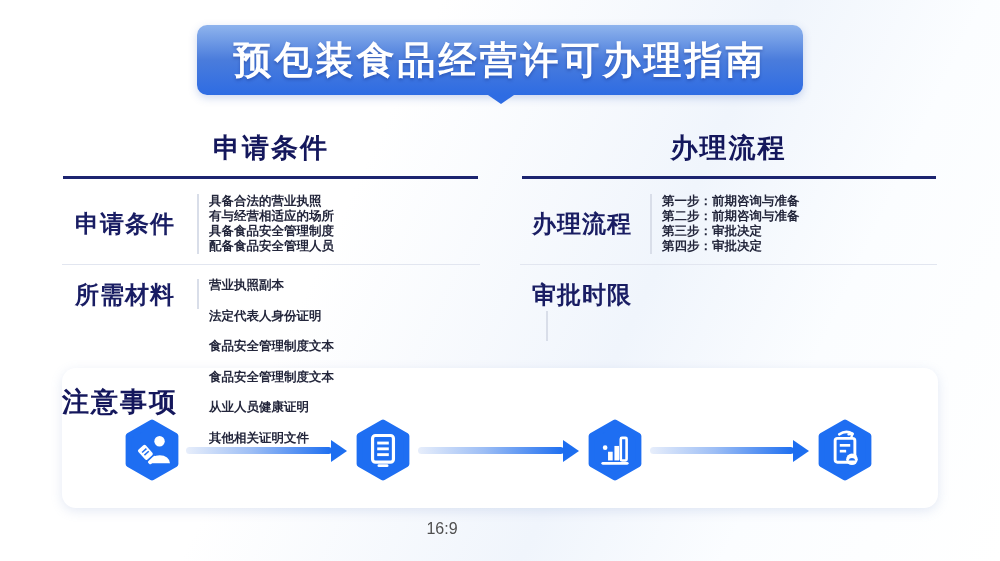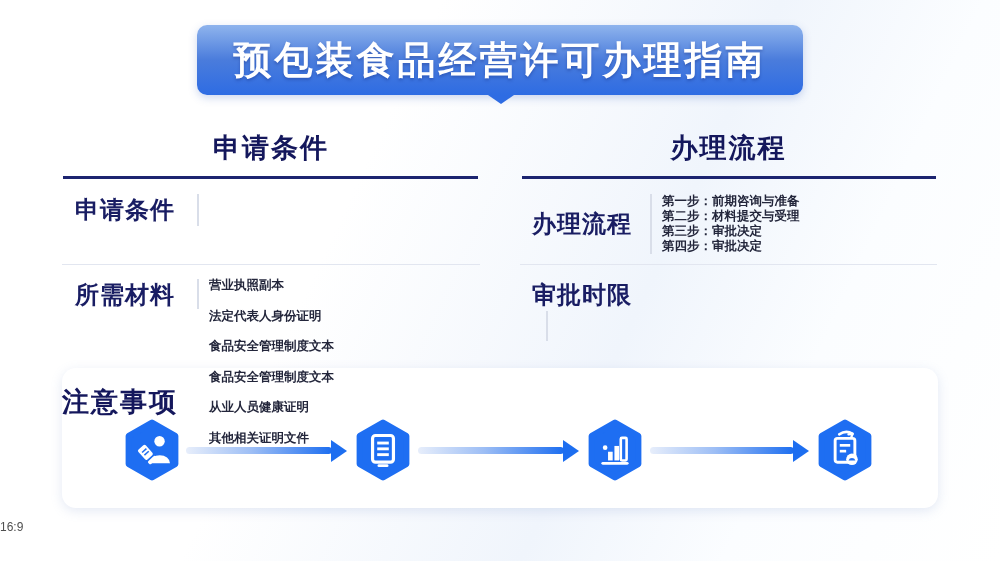--- a/index.html
+++ b/index.html
@@ -85,22 +85,22 @@
   }
   .flow-arrow::after{
     content:"";position:absolute;right:-15px;top:50%;transform:translateY(-50%);
     border-left:16px solid #1d6ef0;border-top:11px solid transparent;border-bottom:11px solid transparent;
   }
   .arrow-1{left:186px;width:146px;}
   .arrow-2{left:418px;width:146px;}
   .arrow-3{left:650px;width:144px;}
   
   .aspect-label{
-    position:absolute;left:0;top:520px;width:884px;text-align:left;
-    font-size:12px;color:#4f4f4f;
+    position:absolute;left:0;top:520px;width:884px;text-align:center;
+    font-size:16px;color:#4f4f4f;
   }
 </style>
 </head>
 <body>
 
 <div class="slide">
 
   <div class="banner">
     <span class="banner-title">预包装食品经营许可办理指南</span>
   </div>
@@ -109,41 +109,47 @@
   <div class="col-header left">申请条件</div>
   <div class="col-header right">办理流程</div>
   <div class="col-underline left-u"></div>
   <div class="col-underline right-u"></div>
   <div class="row-sep left-s"></div>
   <div class="row-sep right-s"></div>
 
   <div class="row lrow1">
     <div class="row-label">申请条件</div>
     <div class="row-divider"></div>
+    <ul class="row-items tight">
+      <li>具备合法的营业执照</li>
+      <li>有与经营相适应的场所</li>
+      <li>具备食品安全管理制度</li>
+      <li>配备食品安全管理人员</li>
+    </ul>
   </div>
 
   <div class="row lrow2">
     <div class="row-label">所需材料</div>
     <div class="row-divider"></div>
     <ul class="row-items spread">
       <li>营业执照副本</li>
       <li>法定代表人身份证明</li>
       <li>食品安全管理制度文本</li>
       <li>食品安全管理制度文本</li>
       <li>从业人员健康证明</li>
       <li>其他相关证明文件</li>
     </ul>
   </div>
 
   <div class="row rrow1">
     <div class="row-label">办理流程</div>
     <div class="row-divider"></div>
     <ul class="row-items tight">
       <li>第一步：前期咨询与准备</li>
-      <li>第二步：材料提交与受理</li>
+      <li>第二步：前期咨询与准备</li>
       <li>第三步：审批决定</li>
       <li>第四步：审批决定</li>
     </ul>
   </div>
 
   <div class="row rrow2">
     <div class="row-label">审批时限</div>
     <div class="row-divider"></div>
   </div>
 

